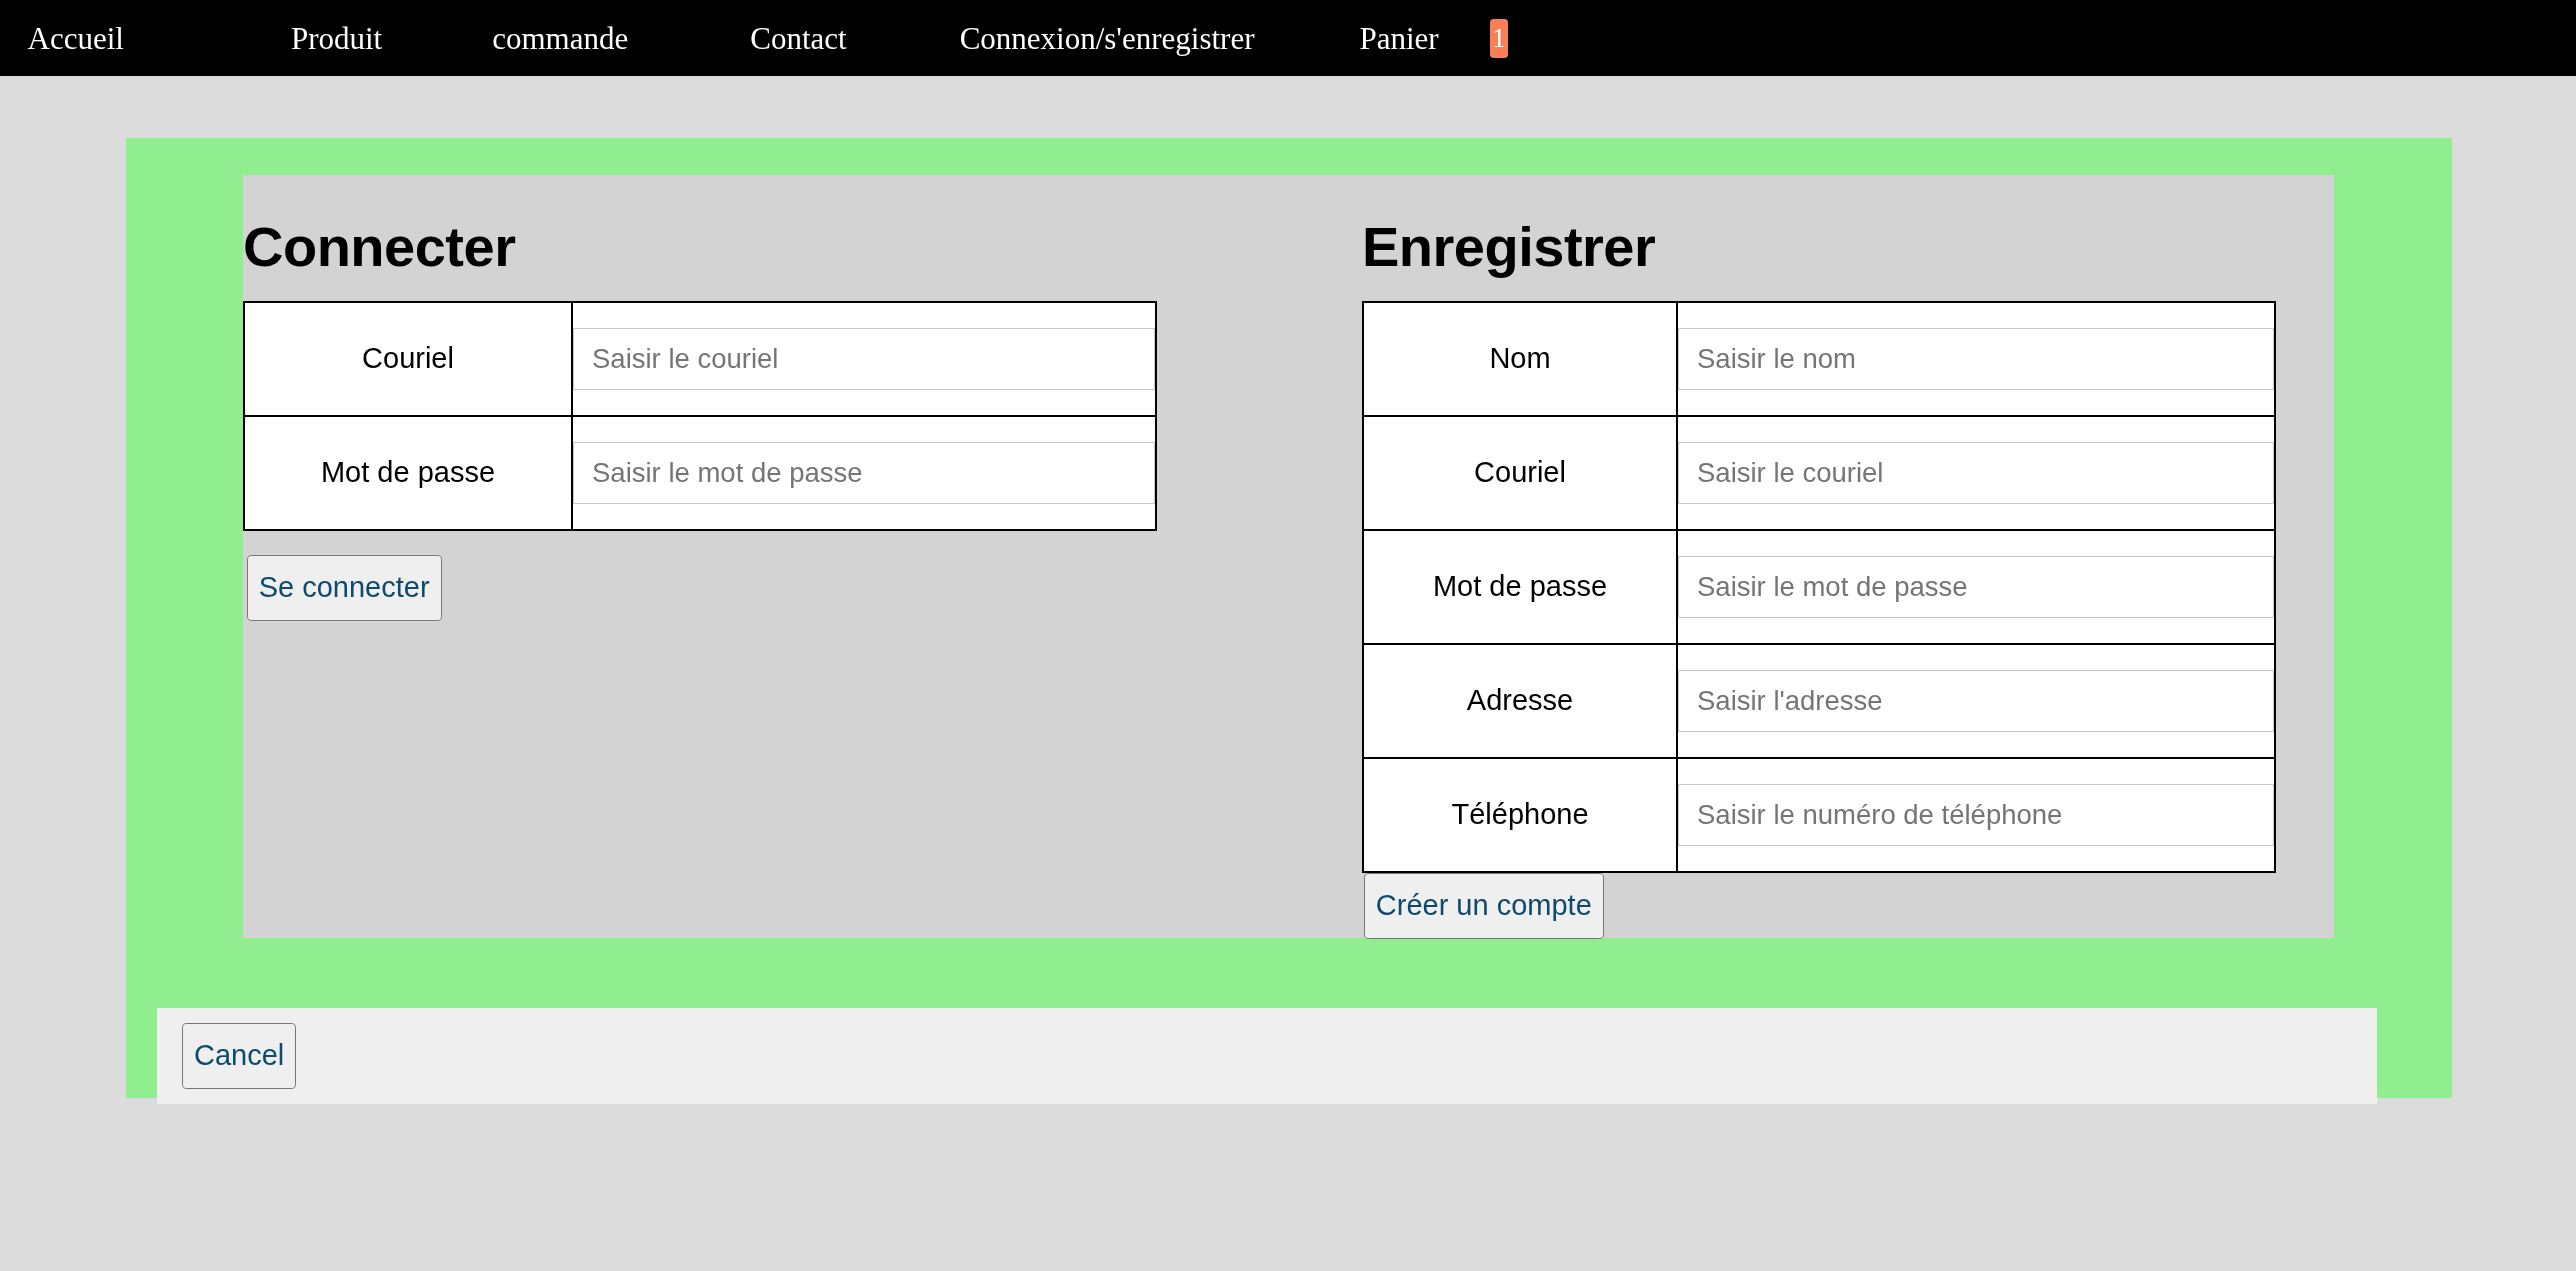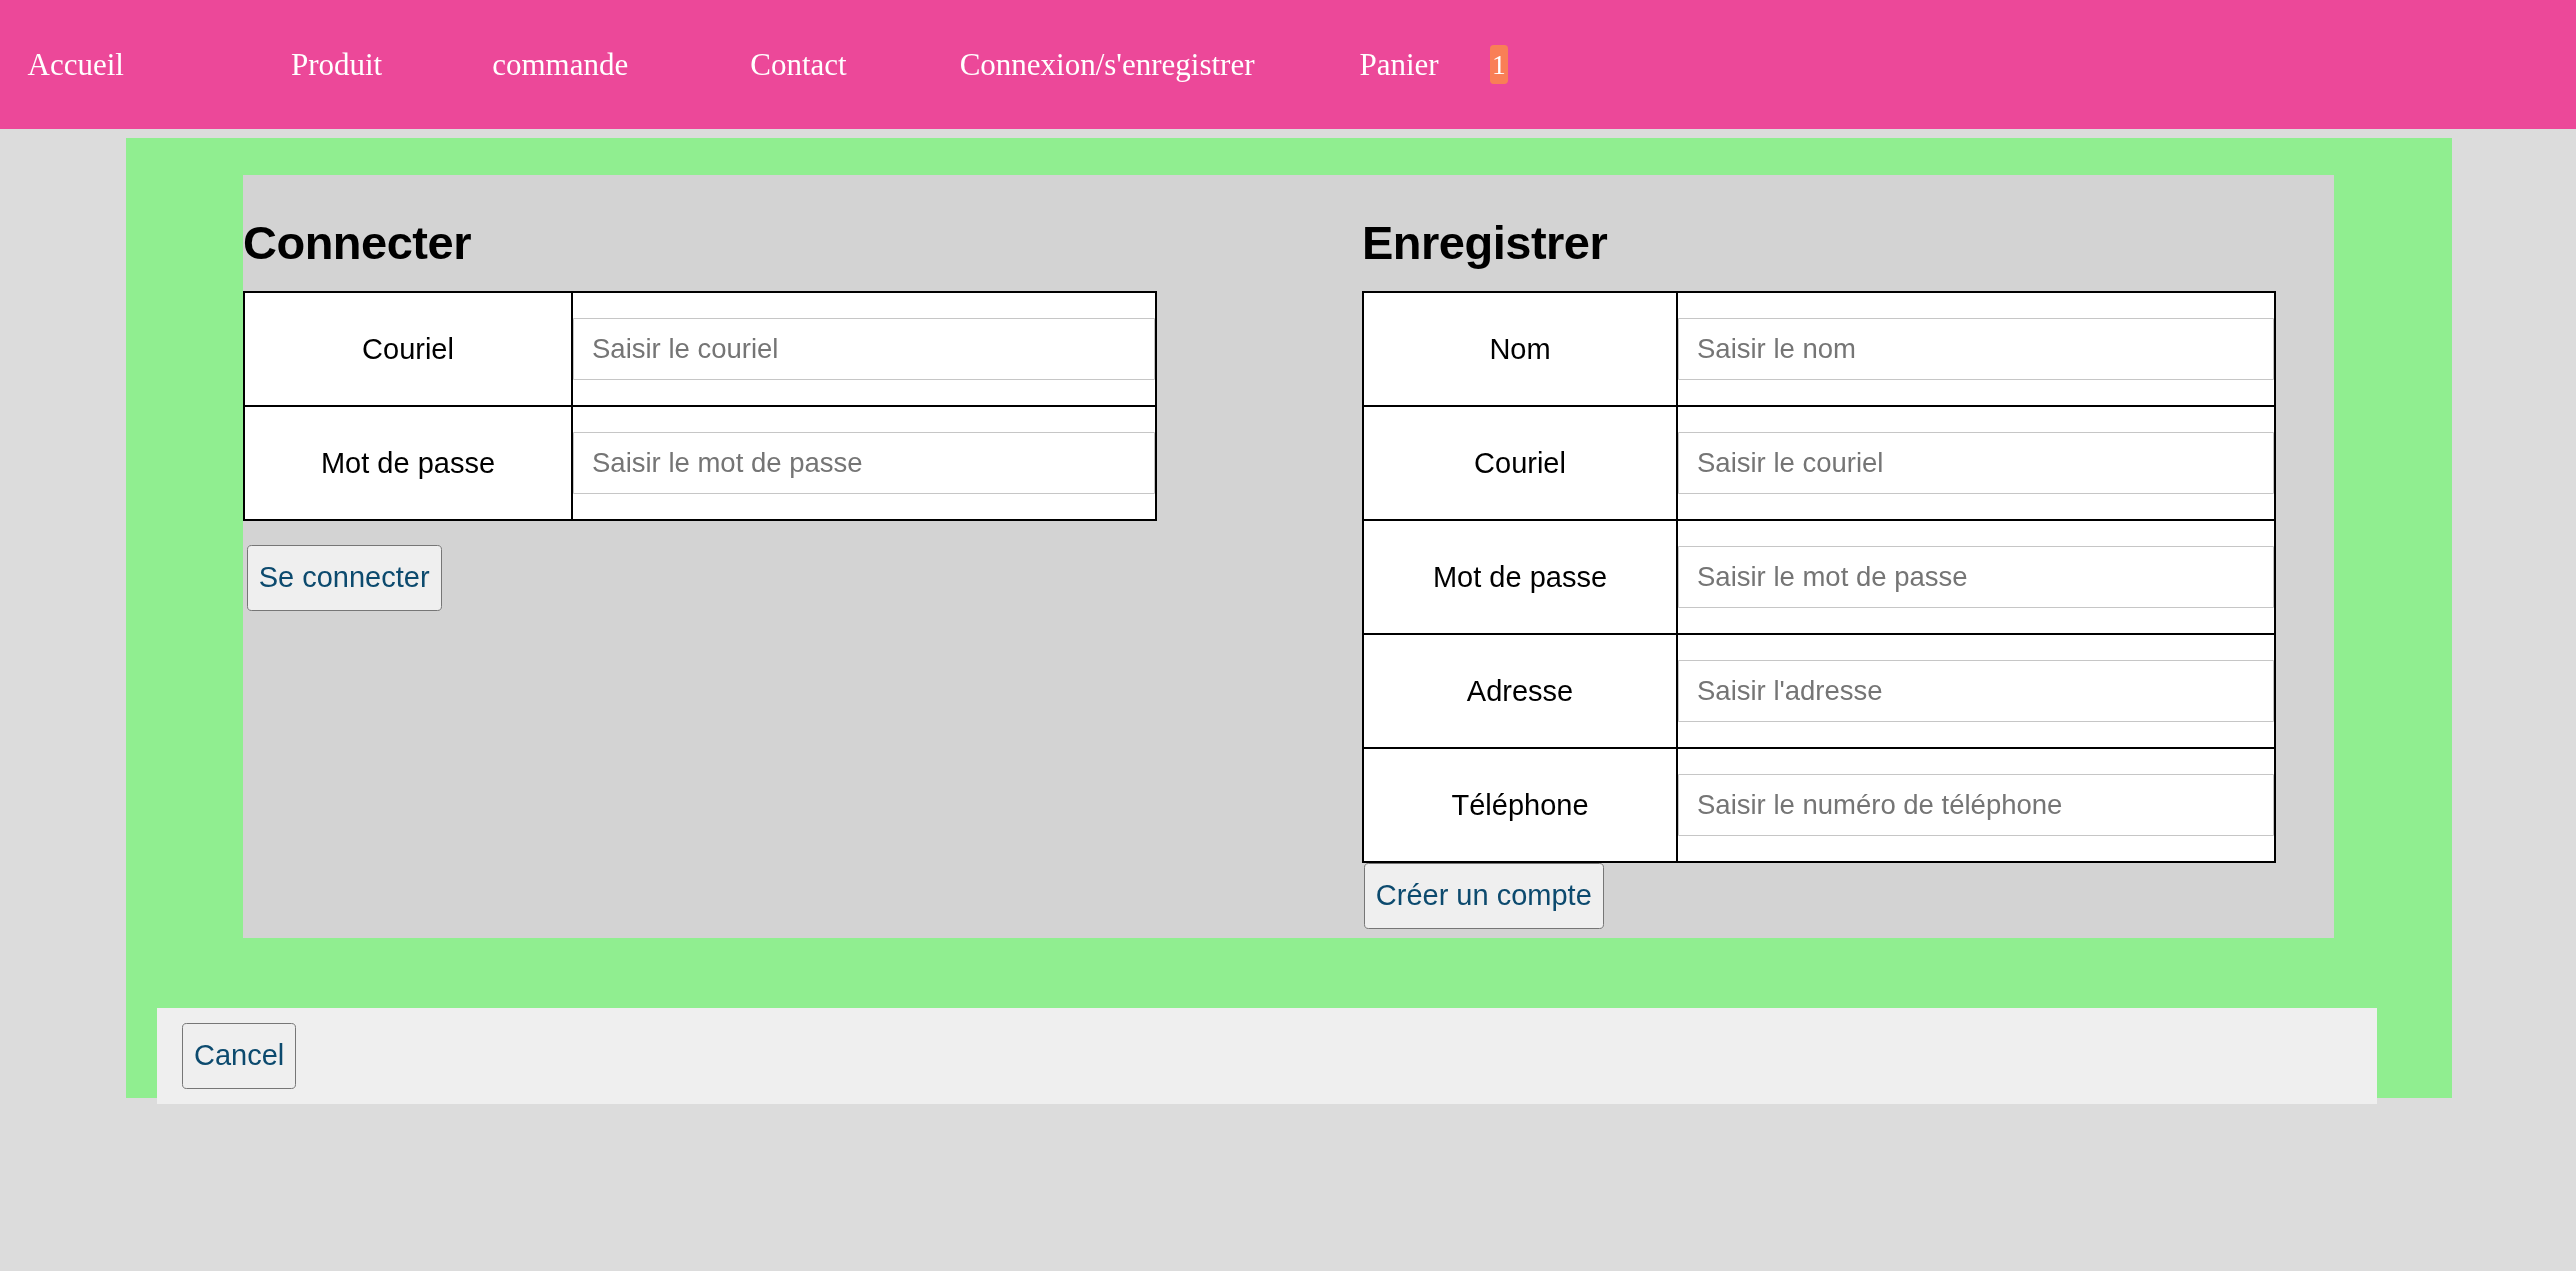--- a/index.html
+++ b/index.html
@@ -9,22 +9,22 @@
   body {
     width: 2576px;
     height: 1271px;
     background: #dcdcdc;
     font-family: "Liberation Sans", sans-serif;
     overflow: hidden;
   }
 
   
   .navbar {
-    height: 129px;
-    background: #ec4899;
+    height: 76px;
+    background: #000000;
     display: flex;
     align-items: center;
     box-sizing: border-box;
     padding-left: 27.5px;
   }
   .nav-item {
     font-family: "Liberation Serif", serif;
     color: #ffffff;
     font-size: 31px;
     line-height: 1;
@@ -80,21 +80,21 @@
   .col {
     position: relative;
     box-sizing: border-box;
   }
   .col-left  { width: 1055px; }
   .col-right { width: 972px; }
 
   .section-title {
     font-family: "Liberation Sans", sans-serif;
     font-weight: bold;
-    font-size: 47px;
+    font-size: 56px;
     color: #000000;
     margin: 0;
     padding-top: 43px;
     padding-bottom: 0;
     line-height: 1.05;
     letter-spacing: -0.5px;
   }
 
   
   table.form-table {

